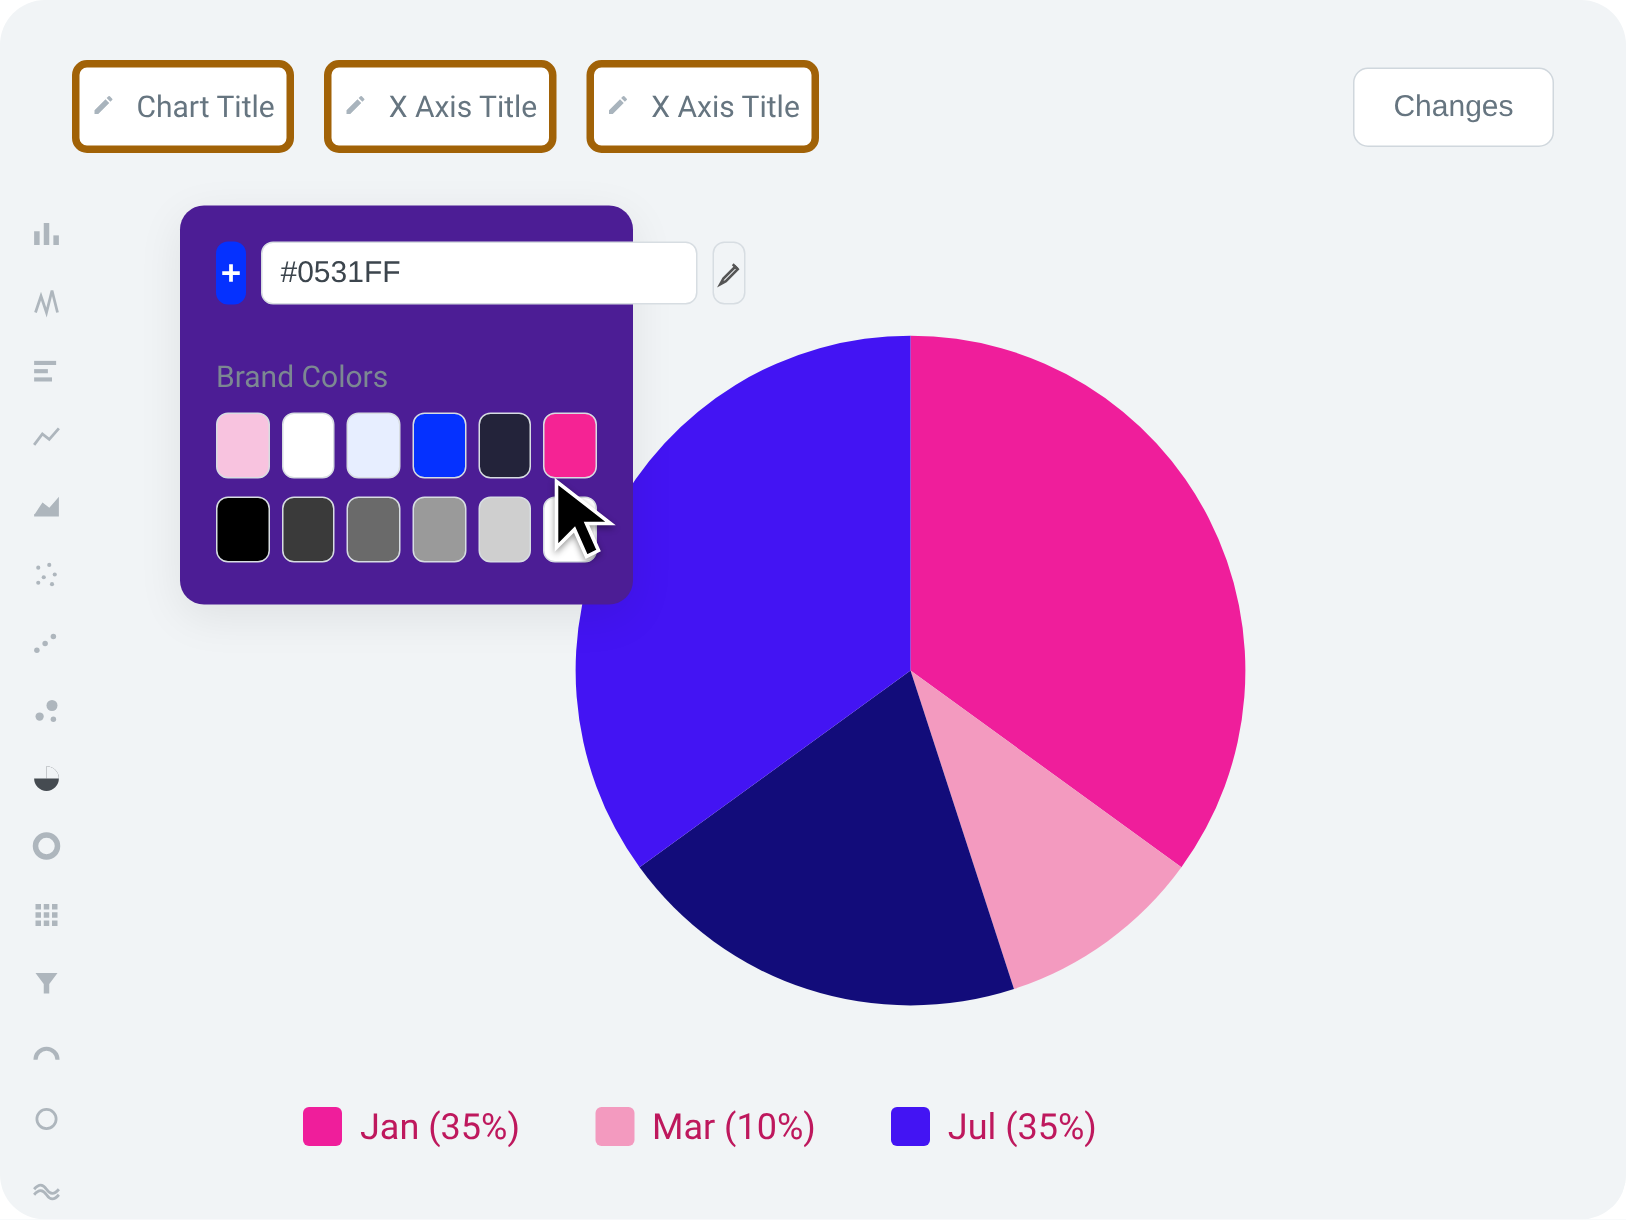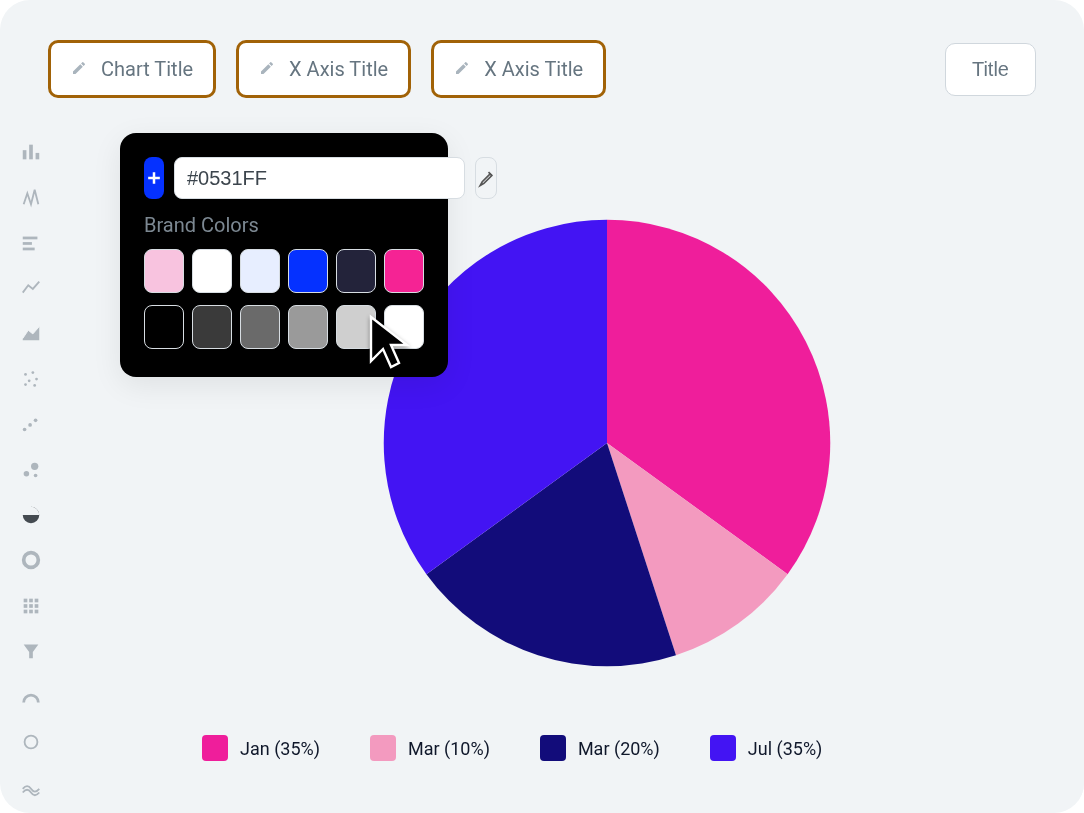--- a/index.html
+++ b/index.html
@@ -19,23 +19,23 @@
     position: relative;
   }
   .topbar {
     display: flex;
     align-items: center;
     padding: 40px 48px 0 48px;
     gap: 20px;
   }
   .editable-field {
     background: #ffffff;
-    border: 3px solid #a16207;
+    border: 5px solid #a16207;
     border-radius: 10px;
-    padding: 14px 20px;
+    padding: 14px 8px;
     display: flex;
     align-items: center;
     gap: 14px;
     color: #667580;
     font-size: 20px;
     cursor: text;
   }
   .editable-field .pencil { color: #a9b4bd; }
   .spacer { flex: 1; }
   .btn {
@@ -92,35 +92,35 @@
     position: absolute;
     bottom: 40px;
     left: 130px;
     display: flex;
     gap: 50px;
   }
   .legend-item {
     display: flex;
     align-items: center;
     gap: 12px;
-    font-size: 18px;
-    color: #0f172a;
+    font-size: 24px;
+    color: #be185d;
   }
   .legend-swatch {
     width: 26px;
     height: 26px;
     border-radius: 4px;
   }
   
   .popover {
     position: absolute;
     left: 48px;
     top: 5px;
-    width: 328px;
-    background: #000000;
+    width: 302px;
+    background: #4c1d95;
     border-radius: 16px;
     box-shadow: 0 8px 30px rgba(0,0,0,0.08);
     padding: 24px 24px 28px 24px;
     z-index: 20;
   }
   .hex-row { display: flex; align-items: center; gap: 10px; }
   .add-btn {
     width: 42px; height: 42px;
     background: #0531ff;
     border-radius: 8px;
@@ -139,21 +139,21 @@
   }
   .eyedrop {
     width: 42px; height: 42px;
     border: 1px solid #d7dde2;
     border-radius: 8px;
     display: flex; align-items: center; justify-content: center;
     color: #555;
     cursor: pointer;
   }
   .section-label {
-    margin-top: 14px;
+    margin-top: 36px;
     font-size: 20px;
     color: #7c8892;
   }
   .swatch-row {
     margin-top: 12px;
     display: flex;
     gap: 8px;
   }
   .swatch {
     width: 44px; height: 44px;
@@ -193,21 +193,21 @@
     </div>
     <div class="editable-field">
       <span class="pencil">
         <svg width="16" height="16" viewBox="0 0 24 24" fill="currentColor">
             <path d="M3 17.25V21h3.75l11-11-3.75-3.75-11 11zM20.7 7.04a1 1 0 0 0 0-1.41l-2.34-2.34a1 1 0 0 0-1.41 0l-1.83 1.83 3.75 3.75 1.83-1.83z"></path>
           </svg>
       </span>
       <span>X Axis Title</span>
     </div>
     <div class="spacer"></div>
-    <button class="btn btn-cancel">Title</button>
+    <button class="btn btn-cancel">Changes</button>
   </div>
 
   <div class="main">
     <div class="sidebar" id="sidebar">
         <div class="sb-item">
           <svg width="22" height="22" viewBox="0 0 24 24" fill="currentColor">
             <rect x="3" y="10" width="4" height="10"></rect>
             <rect x="10" y="4" width="4" height="16"></rect>
             <rect x="17" y="13" width="4" height="7"></rect>
           </svg>
@@ -320,24 +320,20 @@
       <div class="legend" id="legend">
           <div class="legend-item">
             <div class="legend-swatch" style="background: rgb(239, 30, 155);"></div>
             <span>Jan (35%)</span>
           </div>
           <div class="legend-item">
             <div class="legend-swatch" style="background: rgb(243, 154, 191);"></div>
             <span>Mar (10%)</span>
           </div>
           <div class="legend-item">
-            <div class="legend-swatch" style="background: rgb(18, 12, 122);"></div>
-            <span>Mar (20%)</span>
-          </div>
-          <div class="legend-item">
             <div class="legend-swatch" style="background: rgb(67, 20, 243);"></div>
             <span>Jul (35%)</span>
           </div>
         </div>
 
       <div class="popover">
         <div class="hex-row">
           <div class="add-btn">
             <svg width="20" height="20" viewBox="0 0 24 24" fill="none" stroke="currentColor" stroke-width="3">
                 <path d="M12 5v14M5 12h14"></path>

